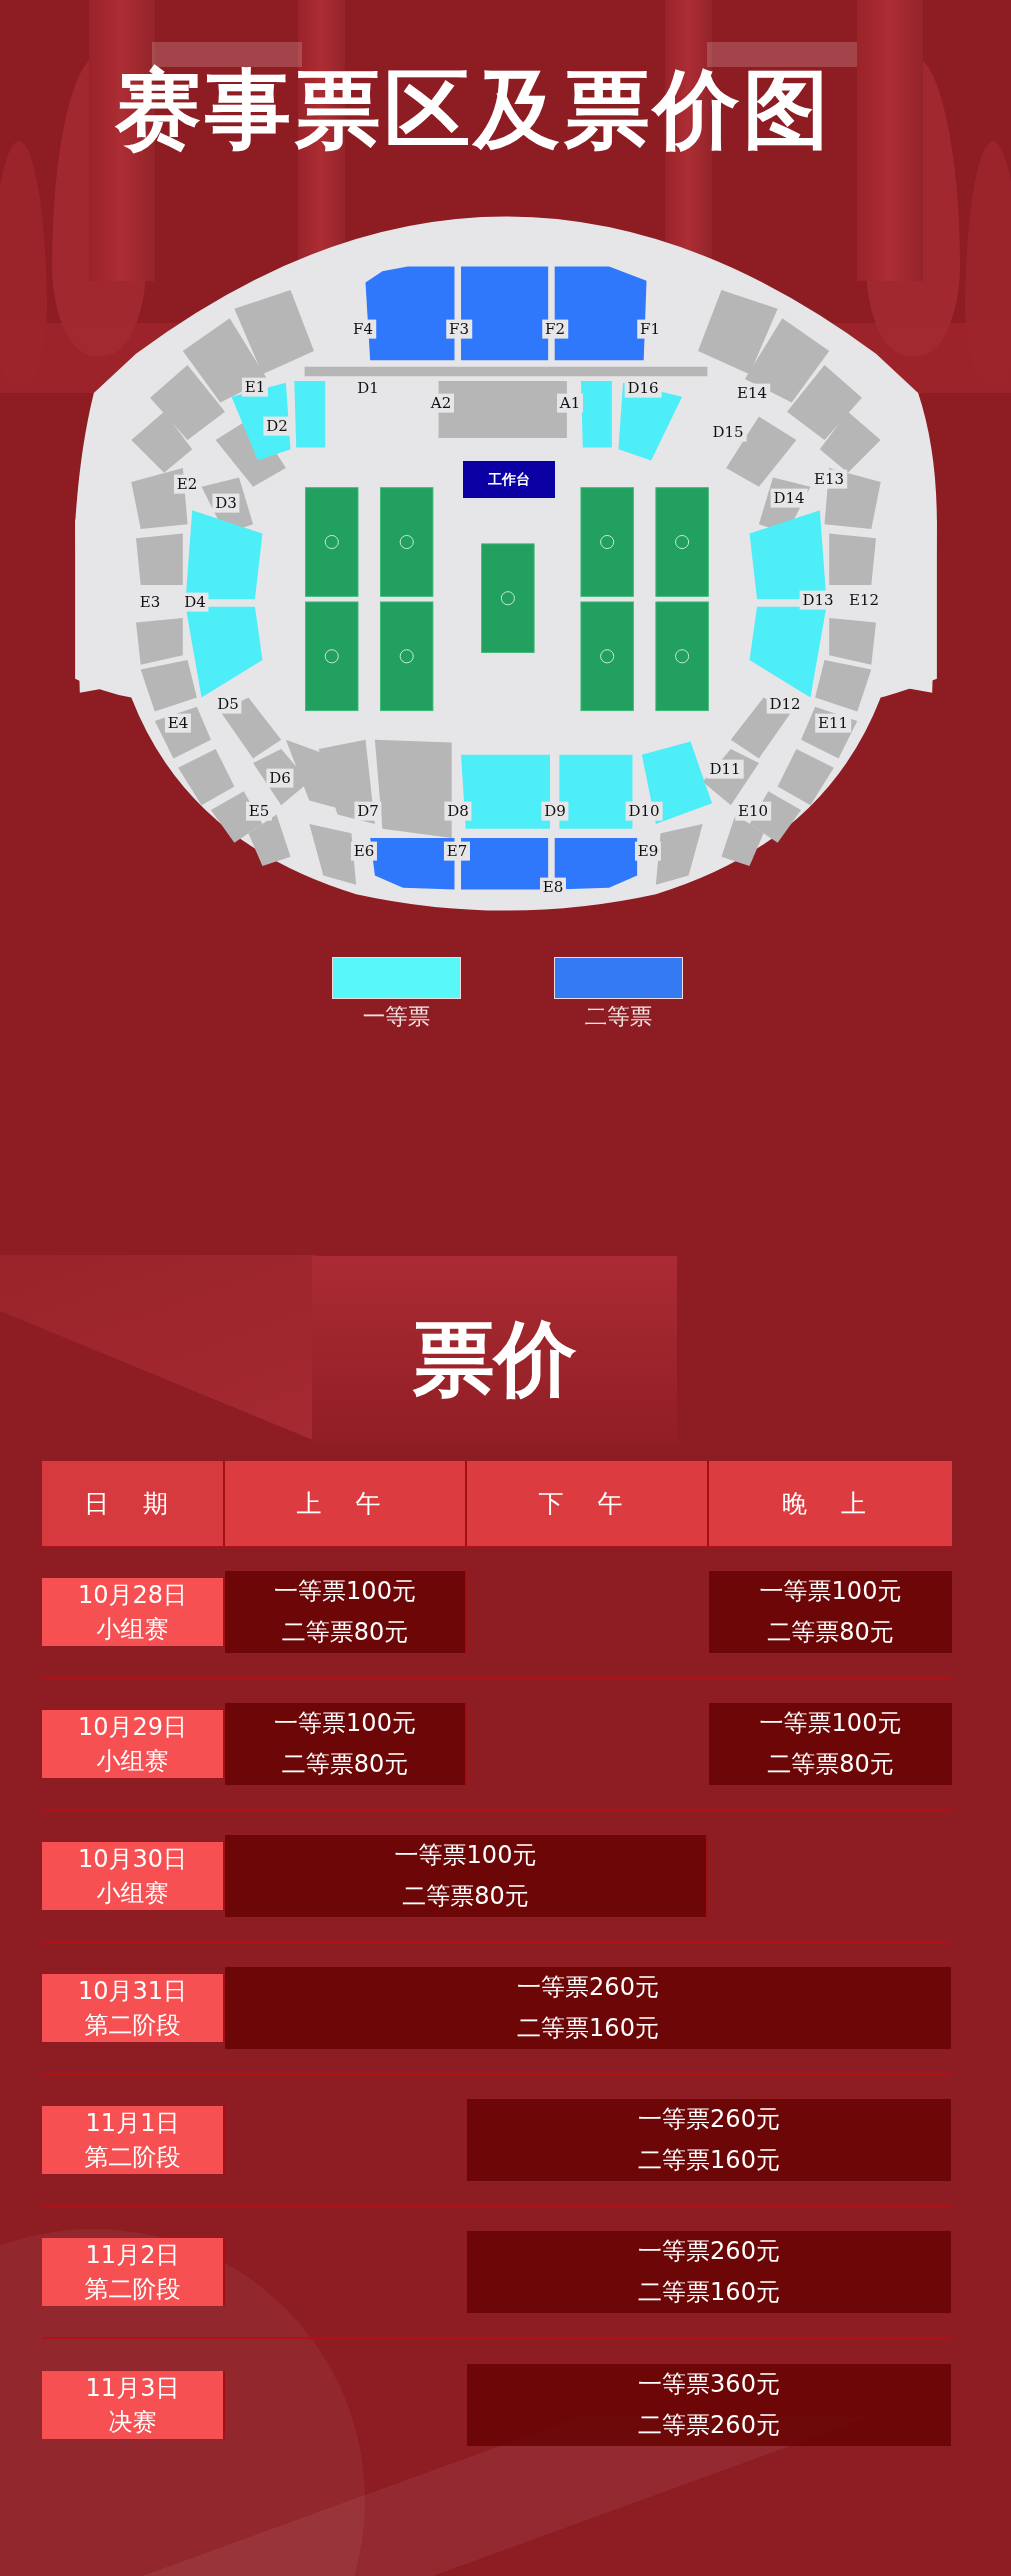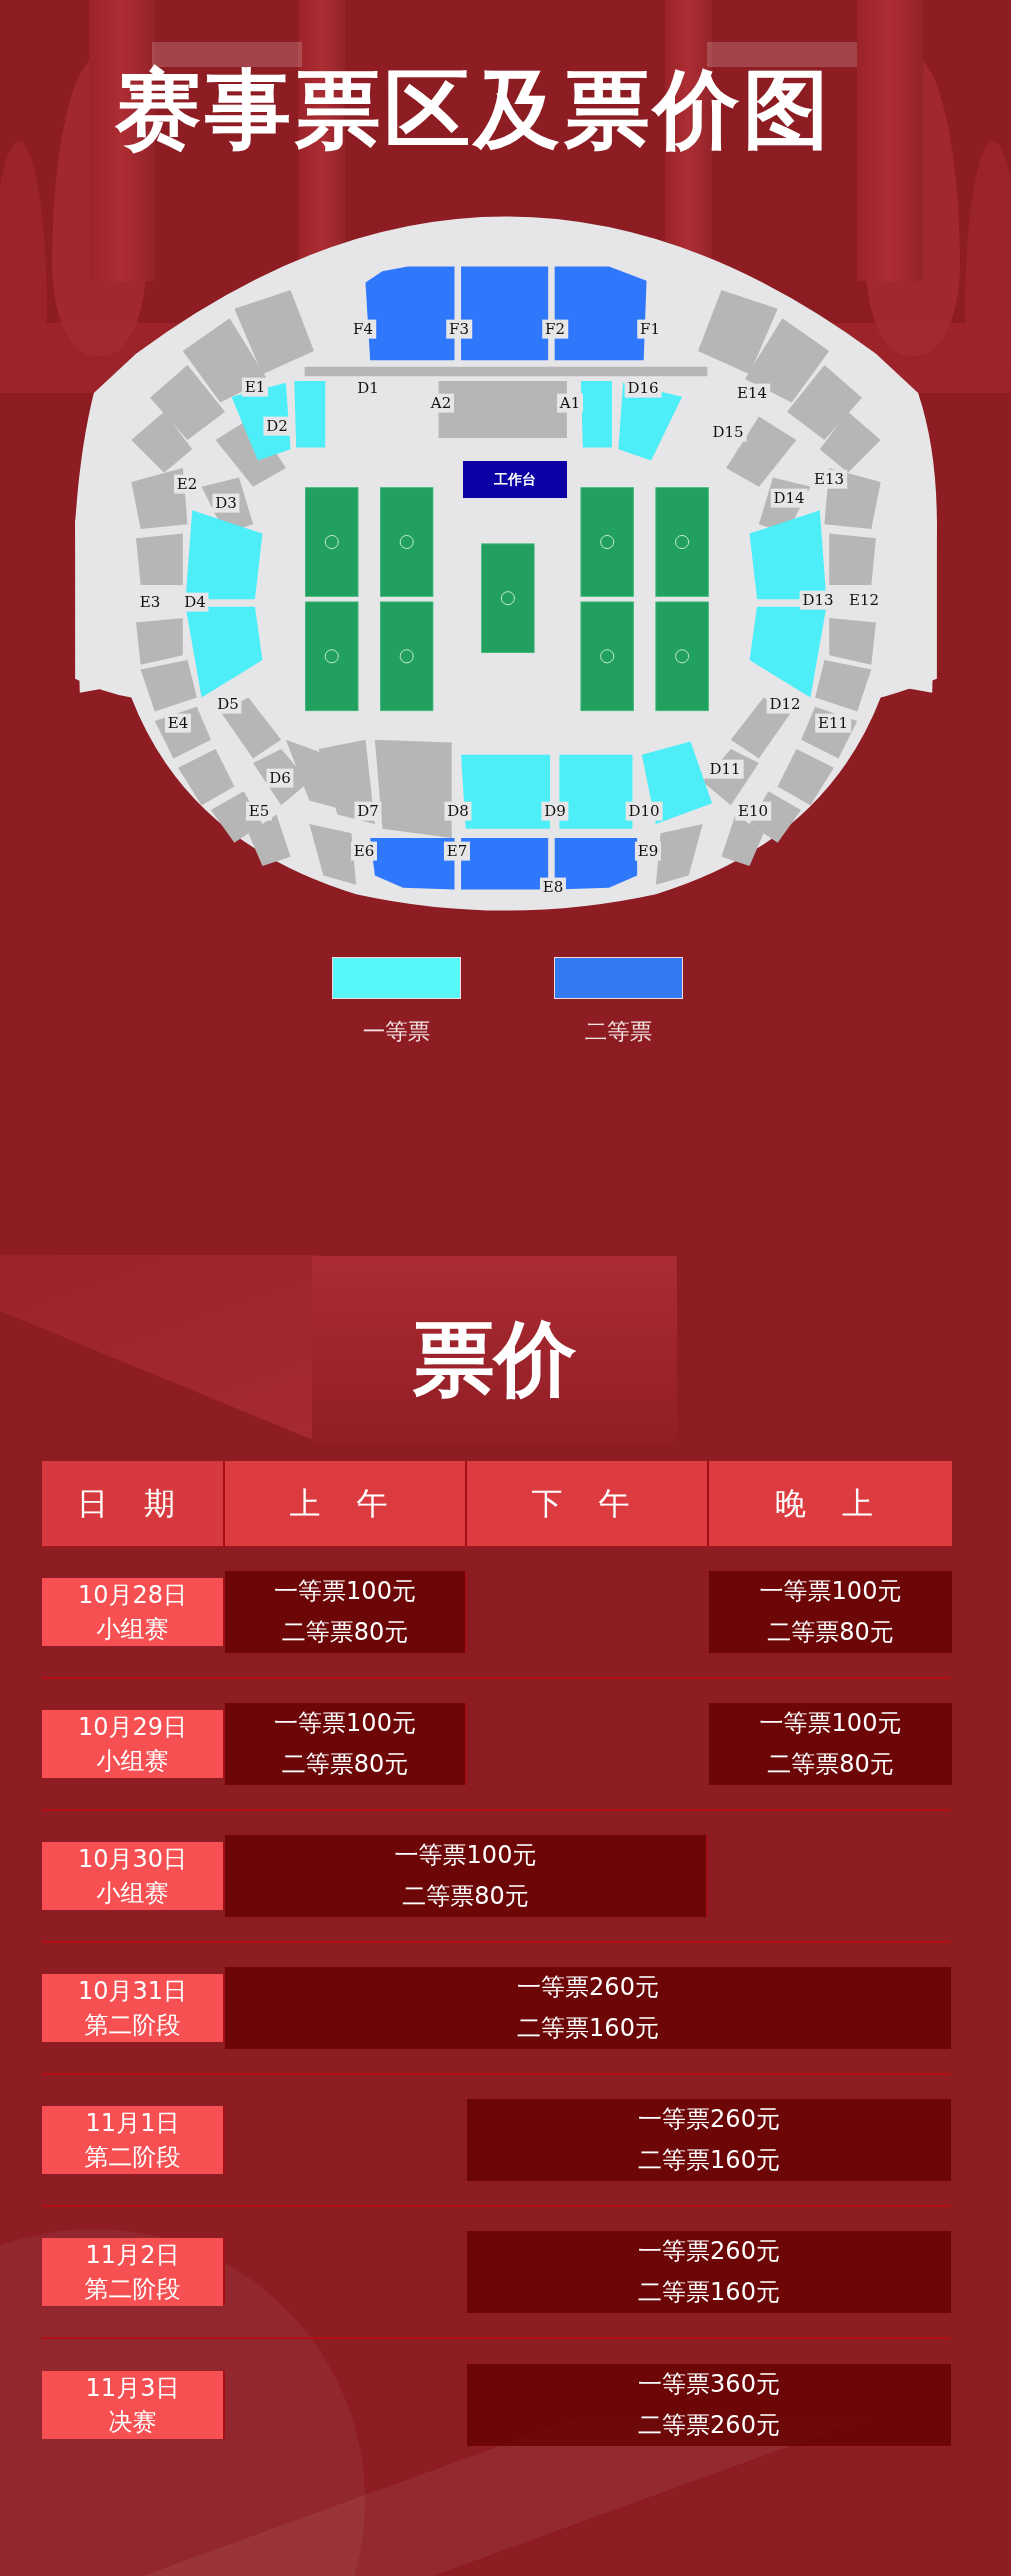--- a/index.html
+++ b/index.html
@@ -22,45 +22,45 @@
   .leaf.c { right: 52px; top: 56px; width: 94px; height: 300px; }
   .leaf.d { right: -9.4px; top: 141px; width: 56px; height: 244px; background:#9d252c; }
   .band { position: absolute; left: 0; top: 323px; width: 1012px; height: 70px; background: #a8292f; opacity: .55; }
 
   .main-title { position: absolute; left: 0; top: 58px; width: 948px; text-align: center; font-size: 86px; font-weight: bold; letter-spacing: 3.7px; color: #fff; line-height: 103px; }
 
   
   .arena { position: absolute; left: 0; top: 187px; width: 1012px; height: 740px; }
   .arena svg { position: absolute; left: 0; top: 0; }
   .sec-label { position: absolute; font-family: "DejaVu Serif", "Liberation Serif", serif; font-size: 15px; color: #111; background: #e6e6e8; padding: 0.9px 2.8px; line-height: 17px; transform: translate(-50%, -50%); white-space: nowrap; }
-  .workdesk { position: absolute; left: 463px; top: 274px; width: 104px; height: 37px; background: #0a00a3; color: #fff; font-size: 14px; font-weight: bold; text-align: center; line-height: 37px; }
+  .workdesk { position: absolute; left: 463px; top: 274px; width: 92px; height: 37px; background: #0a00a3; color: #fff; font-size: 14px; font-weight: bold; text-align: center; line-height: 37px; }
 
   
   .legend { position: absolute; top: 957px; left: 0; width: 1012px; height: 84px; }
   .legend-item { position: absolute; width: 129px; text-align: center; }
   .legend-item .swatch { width: 129px; height: 42px; border: 1.9px solid #f1dada; }
-  .legend-item .lbl { margin-top: 17px; font-family: "DejaVu Serif", "Liberation Serif", serif; font-size: 22.5px; color: #f3e3e3; }
+  .legend-item .lbl { margin-top: 2px; font-family: "DejaVu Serif", "Liberation Serif", serif; font-size: 22.5px; color: #f3e3e3; }
 
   
   .bg-bottom { position: absolute; left: 0; top: 1255px; width: 1012px; height: 1321px; background: #8d1c23; overflow: hidden; }
   .shard { position: absolute; }
   .shard.s1 { left: 0; top: 0; width: 318px; height: 187px; background: linear-gradient(160deg, #9b242b, #a82b32); clip-path: polygon(0 0,100% 0,100% 100%,0 30%); opacity: .9; }
   .title-panel { position: absolute; left: 312px; top: 1256px; width: 365px; height: 187px; background: linear-gradient(180deg, #aa2b33, #921e25); }
   .section-title { position: absolute; left: 312px; top: 1307px; width: 365px; text-align: center; font-size: 82px; font-weight: bold; color: #fff; line-height: 103px; }
   .circle-deco { position: absolute; border-radius: 50%; background: rgba(255,255,255,0.05); }
   .circle-deco.c1 { left: -178px; top: 2229px; width: 543px; height: 543px; }
   .tri-deco { position: absolute; left: 0; top: 2417px; width: 1012px; height: 159px; background: linear-gradient(160deg, transparent 40%, rgba(255,255,255,0.06) 40%, rgba(255,255,255,0.06) 60%, transparent 60%); }
 
   
   .price-table { position: absolute; left: 42px; top: 1461px; width: 909px; }
   .t-row { display: flex; width: 909px; border-bottom: 2.8px solid #b40f12; }
   .t-row.header { height: 86px; border-bottom: 1.9px solid #a8141a; }
   .t-cell { display: flex; align-items: center; justify-content: center; flex-direction: column; text-align: center; border-right: 2.8px solid #a30f14; }
   .t-cell:last-child { border-right: none; }
-  .header .t-cell { background: #dc3c40; font-size: 31px; letter-spacing: 13px; color: #fff; }
+  .header .t-cell { background: #dc3c40; font-size: 25px; letter-spacing: 13px; color: #fff; }
   .header .t-cell.date { background: #d63a3e; }
   .w-date { width: 183px; flex: 0 0 183px; }
   .w-am { width: 242px; flex: 0 0 242px; }
   .w-pm { width: 242px; flex: 0 0 242px; }
   .w-eve { width: 243px; flex: 0 0 243px; }
   .w-pm-eve { width: 484px; flex: 0 0 484px; }
   .w-am-pm { width: 483px; flex: 0 0 483px; }
   .w-all { width: 726px; flex: 0 0 726px; }
   .body-row { height: 132px; align-items: center; }
   .body-row .t-cell.date { background: #f65052; font-size: 24px; line-height: 34px; color: #fff; }

